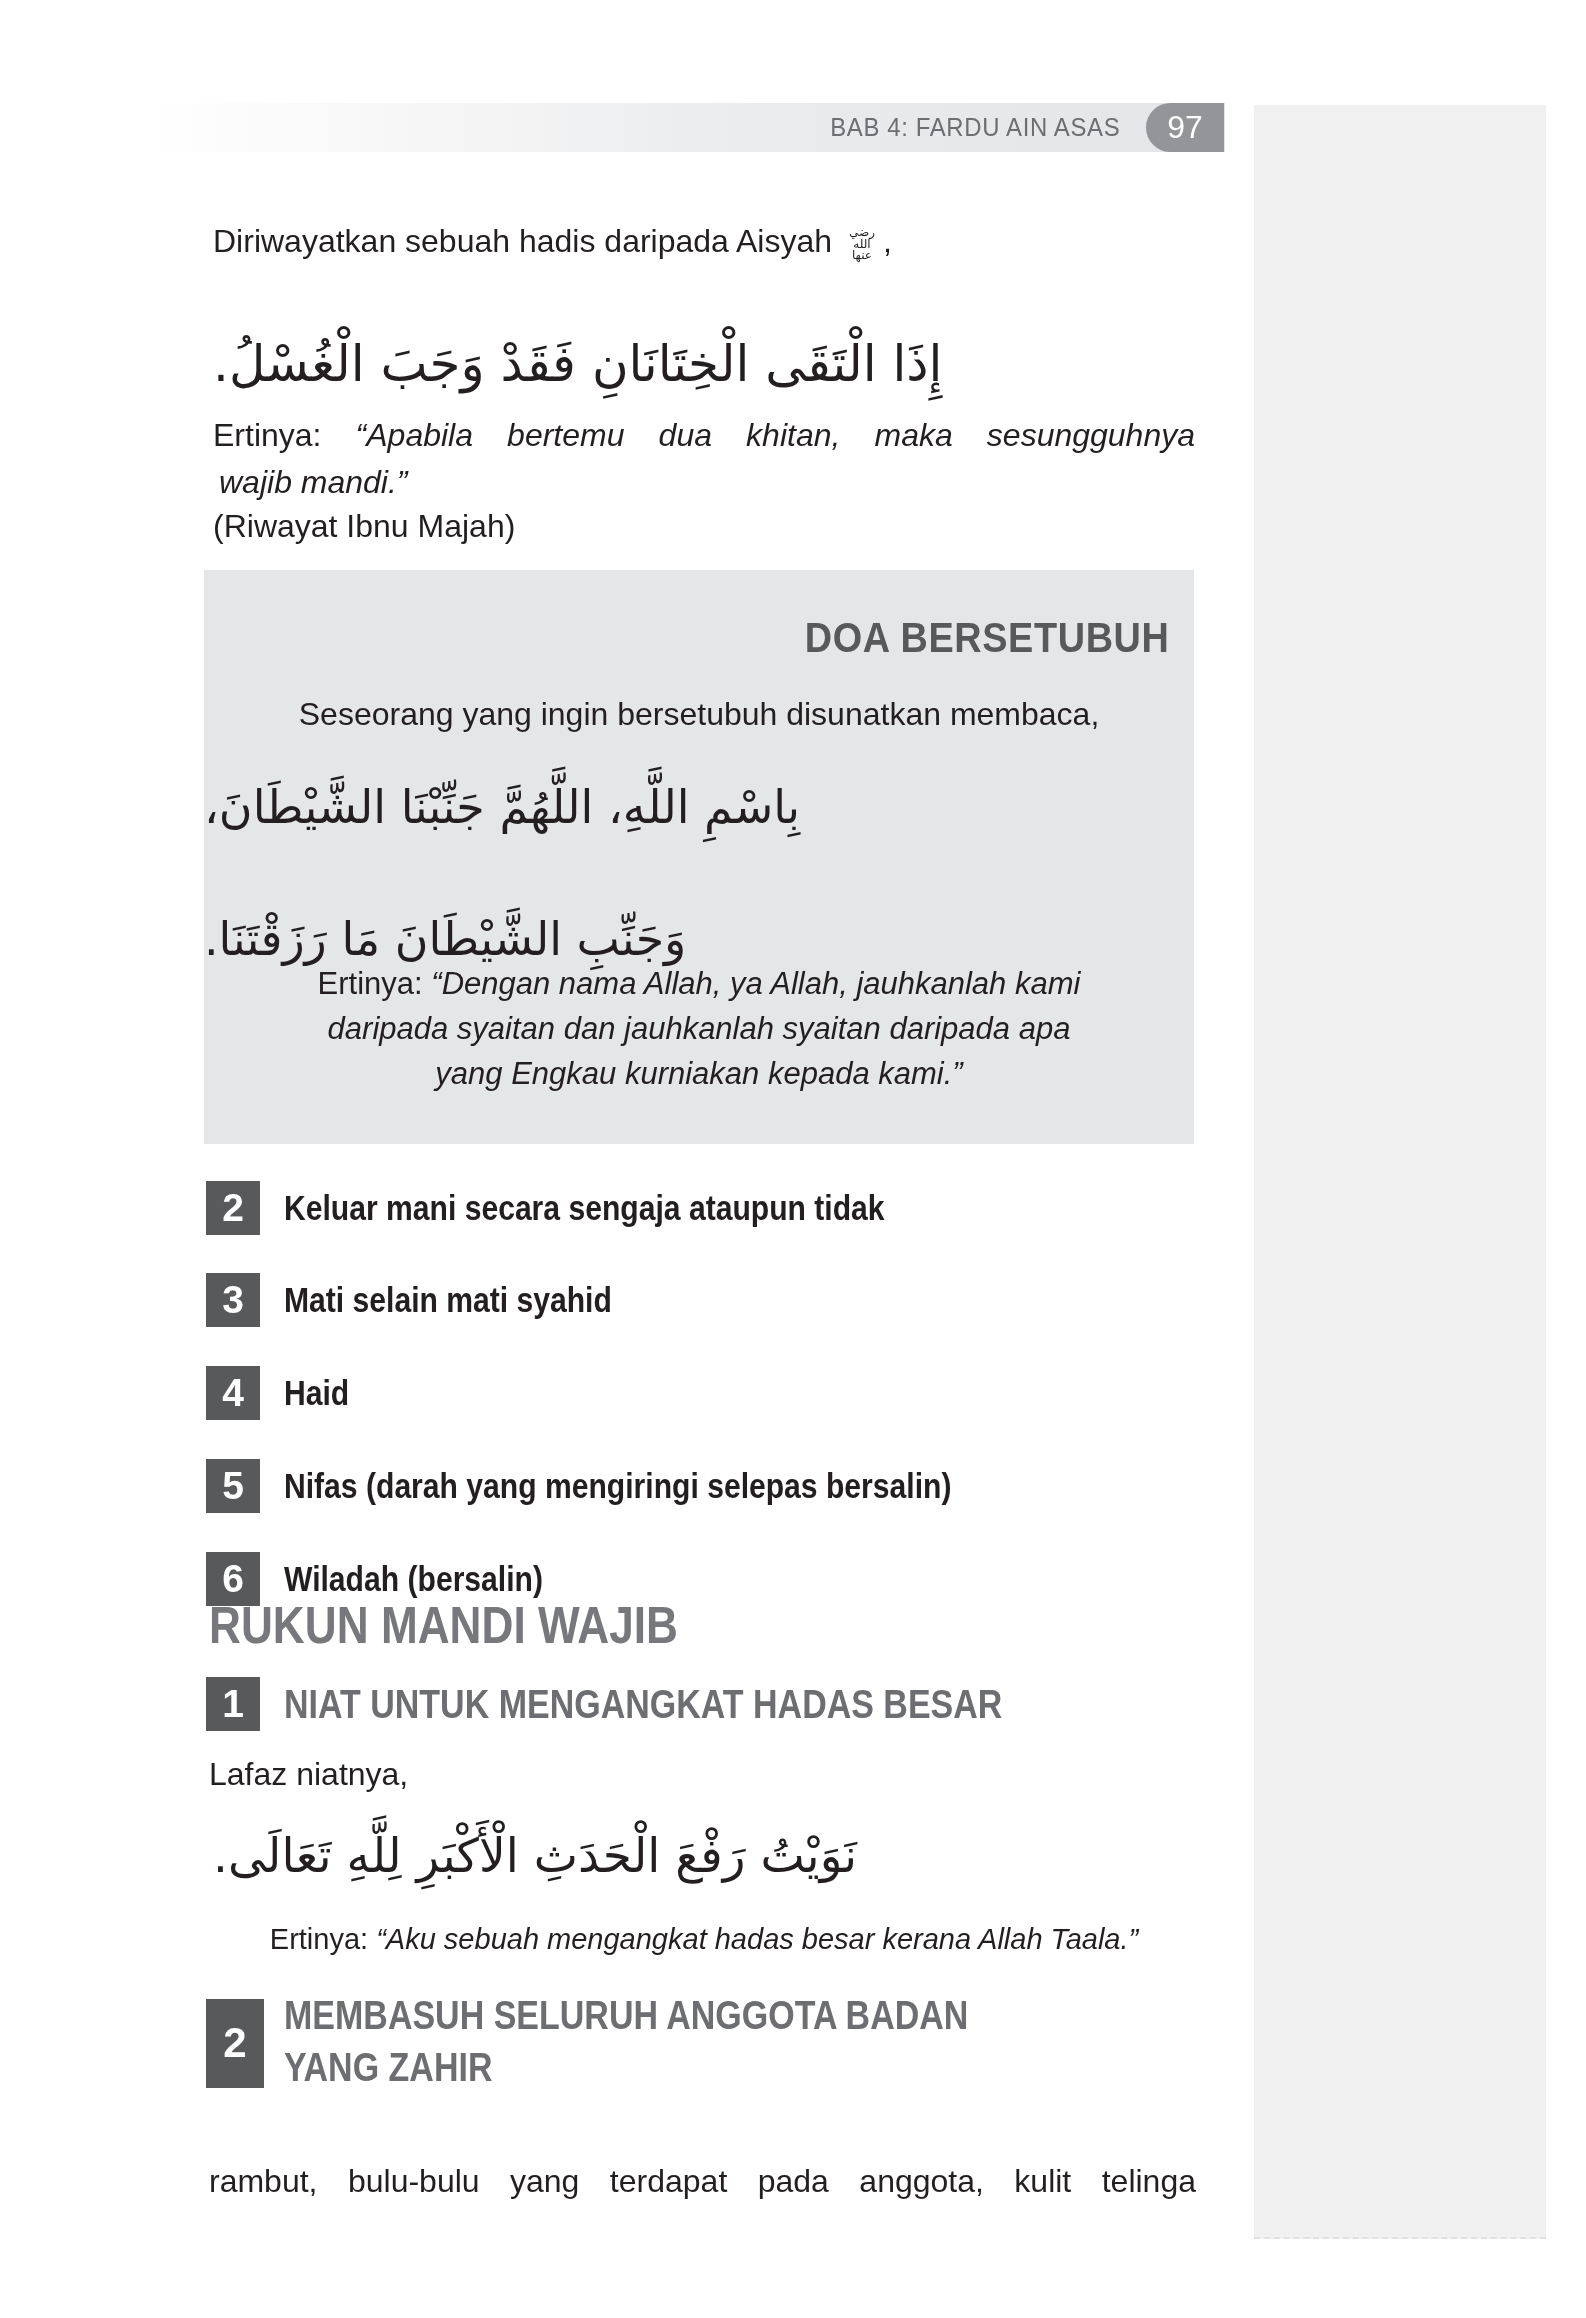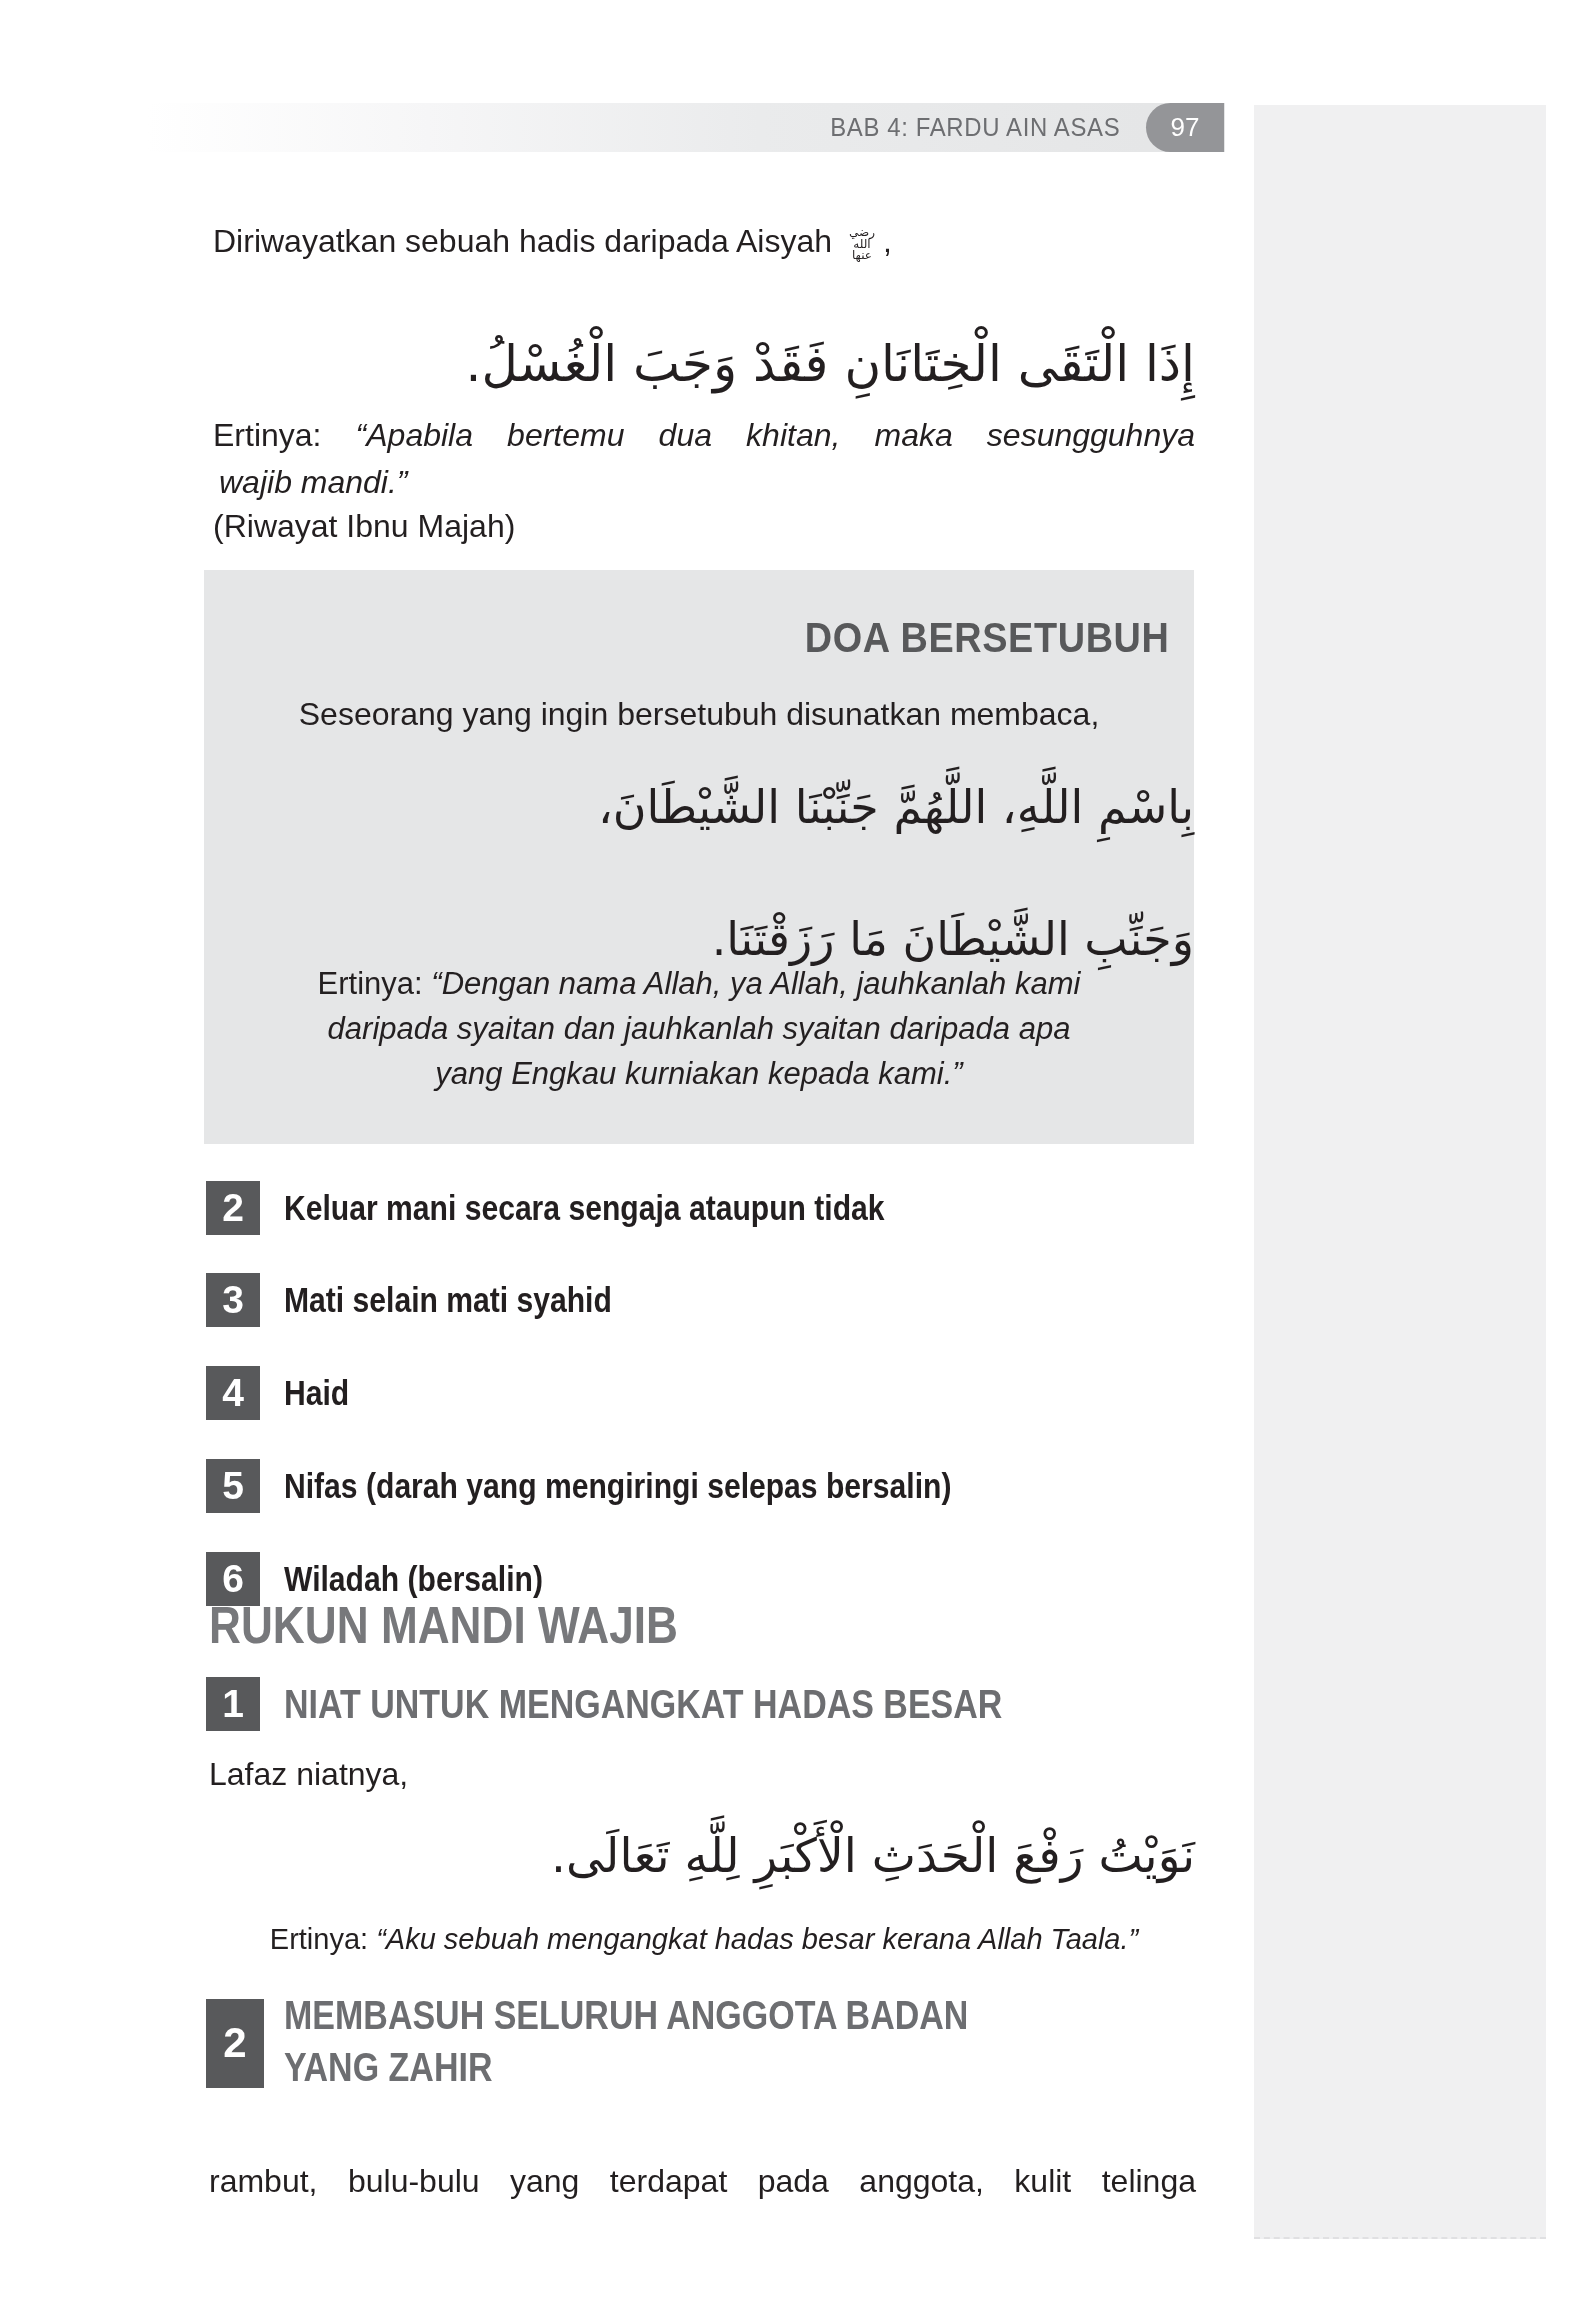--- a/index.html
+++ b/index.html
@@ -19,35 +19,35 @@
     padding-right:105px;
   }
   .chapter-title {
     color:#6d6e71; font-size:26px; letter-spacing:0.7px;
     transform:scaleX(0.92); transform-origin:100% 50%; white-space:nowrap;
   }
   .page-badge {
     left:1146px; top:103px; width:78px; height:49px;
     background:#949598; border-radius:24.4px 0 0 24.4px;
     display:flex; align-items:center; justify-content:center;
-    color:#ffffff; font-size:26px;
+    color:#ffffff; font-size:32px;
   }
   .edge-strip {
     left:1254px; top:105px; width:292px; height:2134px;
     background:#f0f0f1; border-bottom:2.1px dashed #e0e0e2;
   }
 
   
   .body-text { font-size:32px; color:#231f20; }
   .just { text-align:justify; text-align-last:justify; }
   .ital { font-style:italic; }
   .tlabel { font-style:normal; }
   .arabic {
     font-family:"DejaVu Sans", sans-serif; direction:rtl;
-    text-align:right; color:#231f20;
+    text-align:left; color:#231f20;
   }
   .honorific {
     display:inline-block; font-family:"DejaVu Sans", sans-serif;
     direction:rtl; font-size:12px; line-height:0.95; text-align:center;
     vertical-align:-7px; width:42px; color:#231f20;
   }
 
   
   .doa-box { left:204px; top:570px; width:990px; height:574px; background:#e5e6e7; }
   .doa-title {

